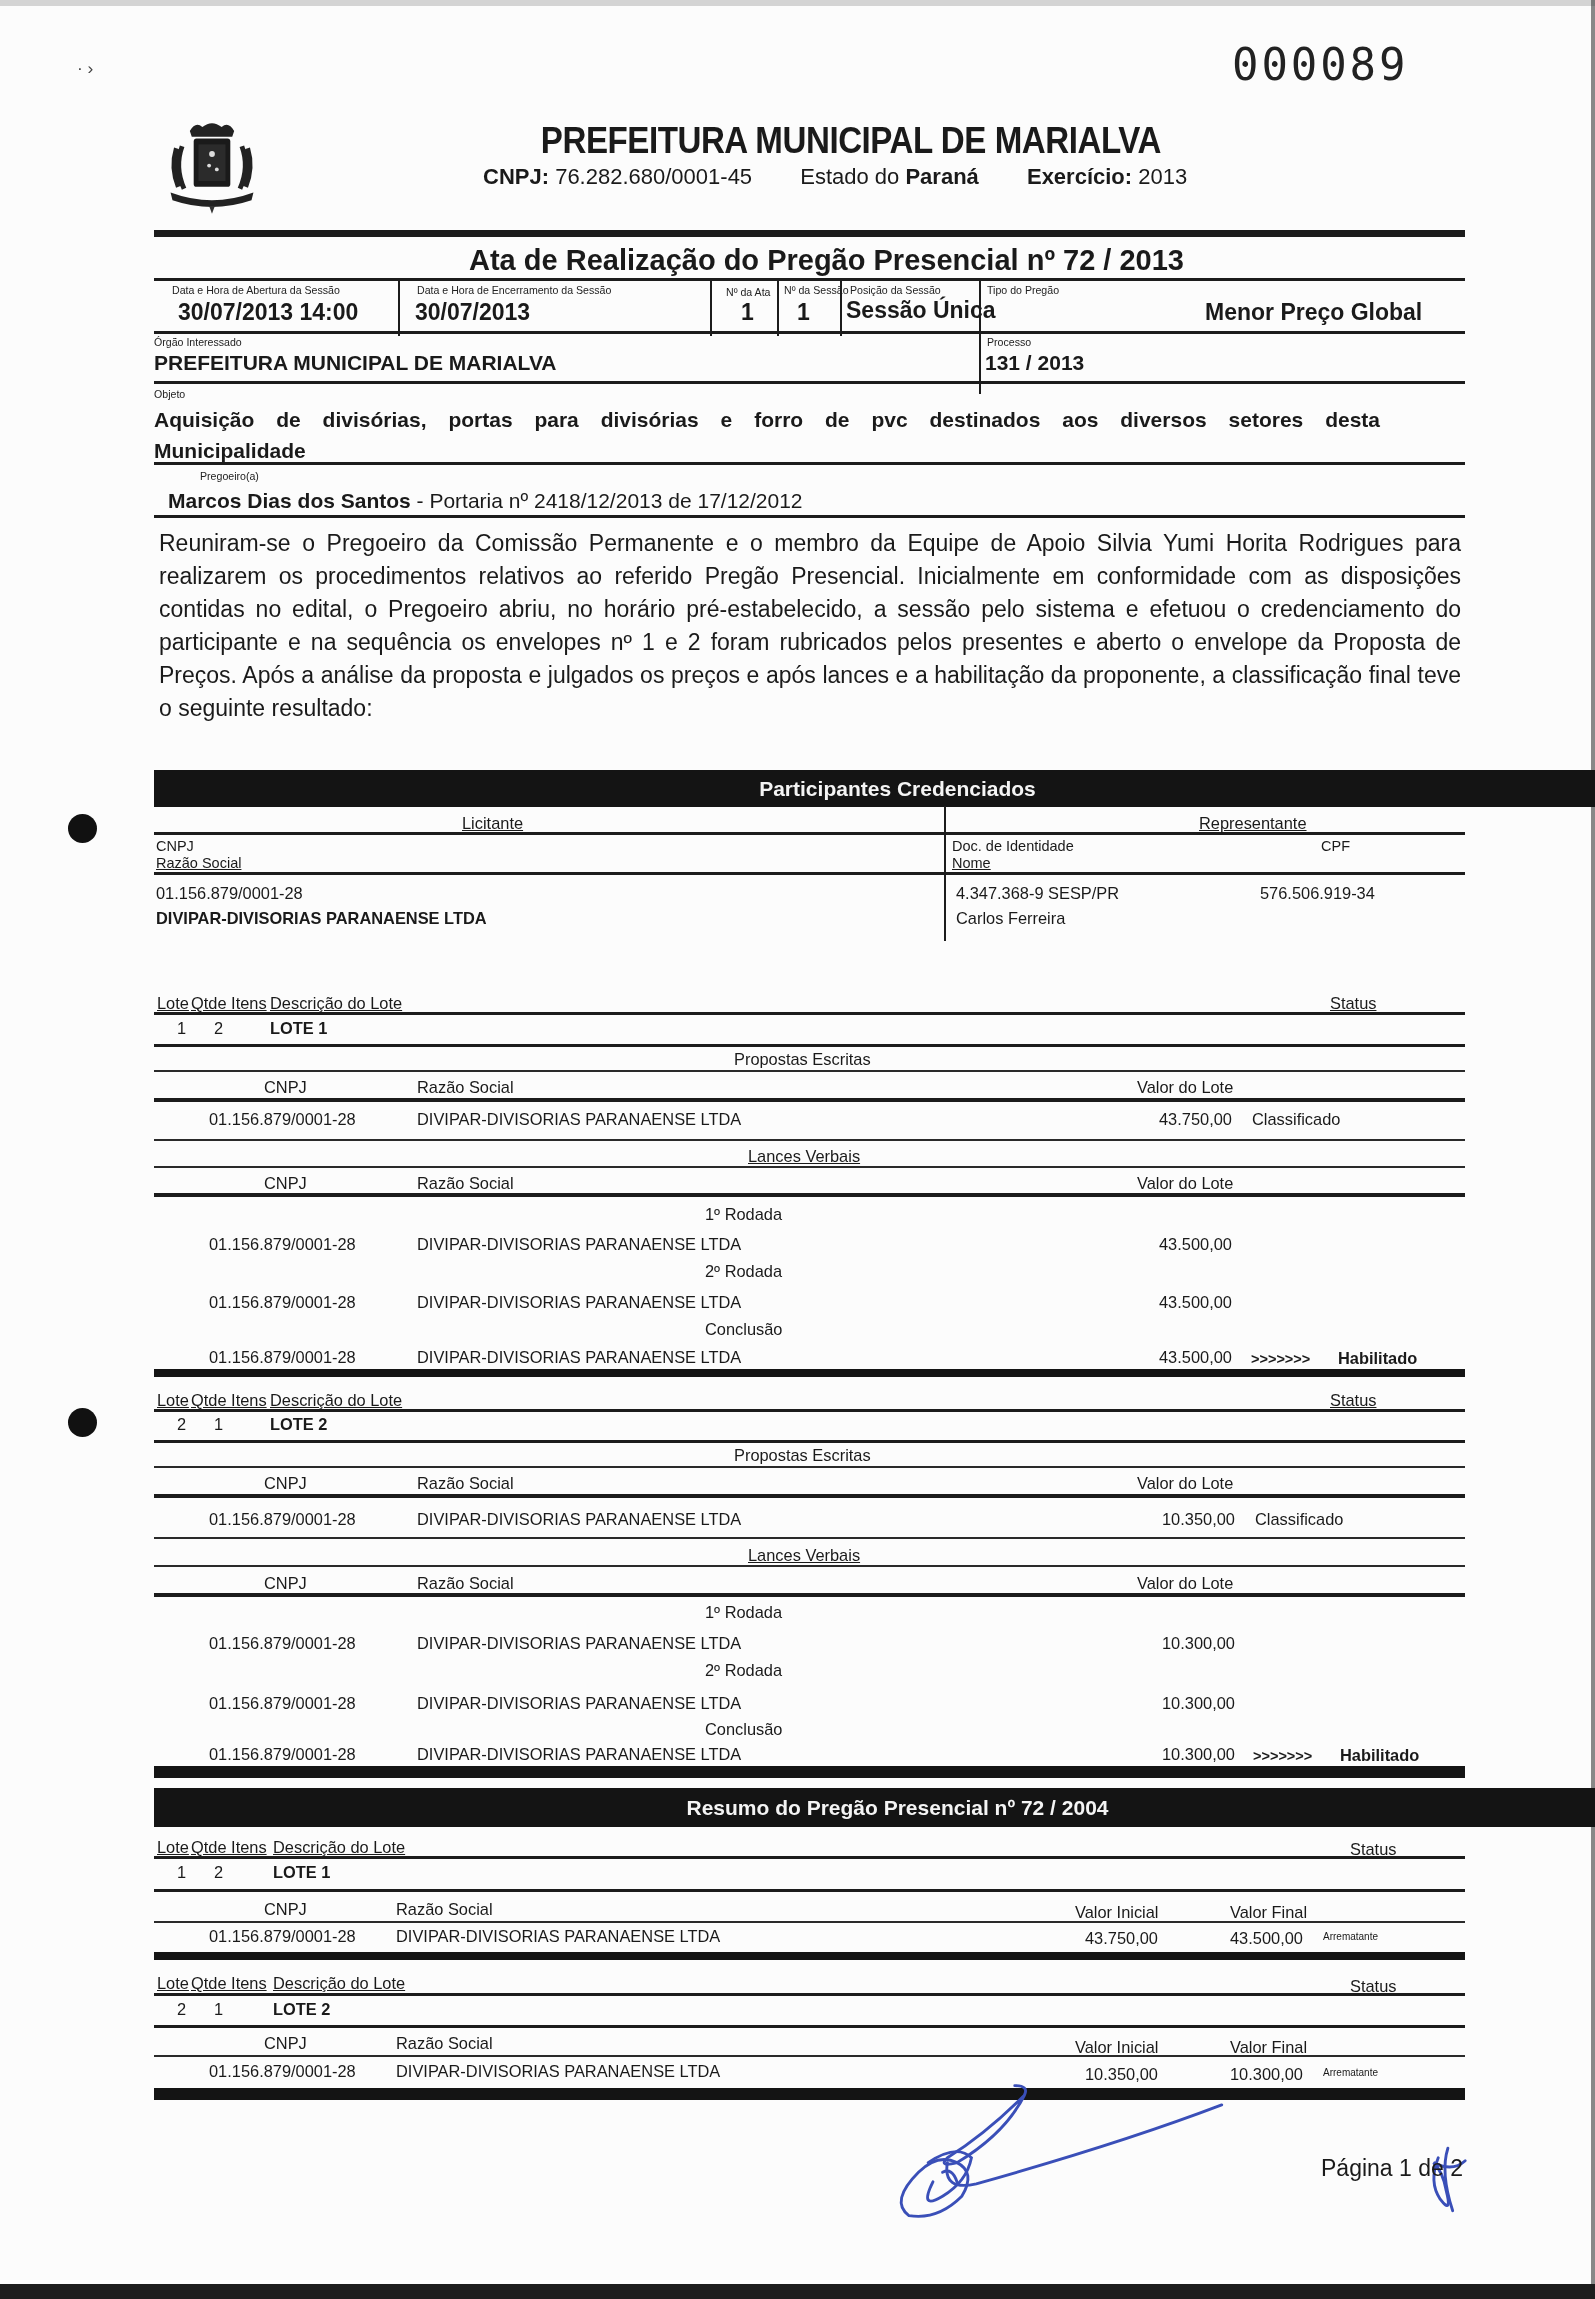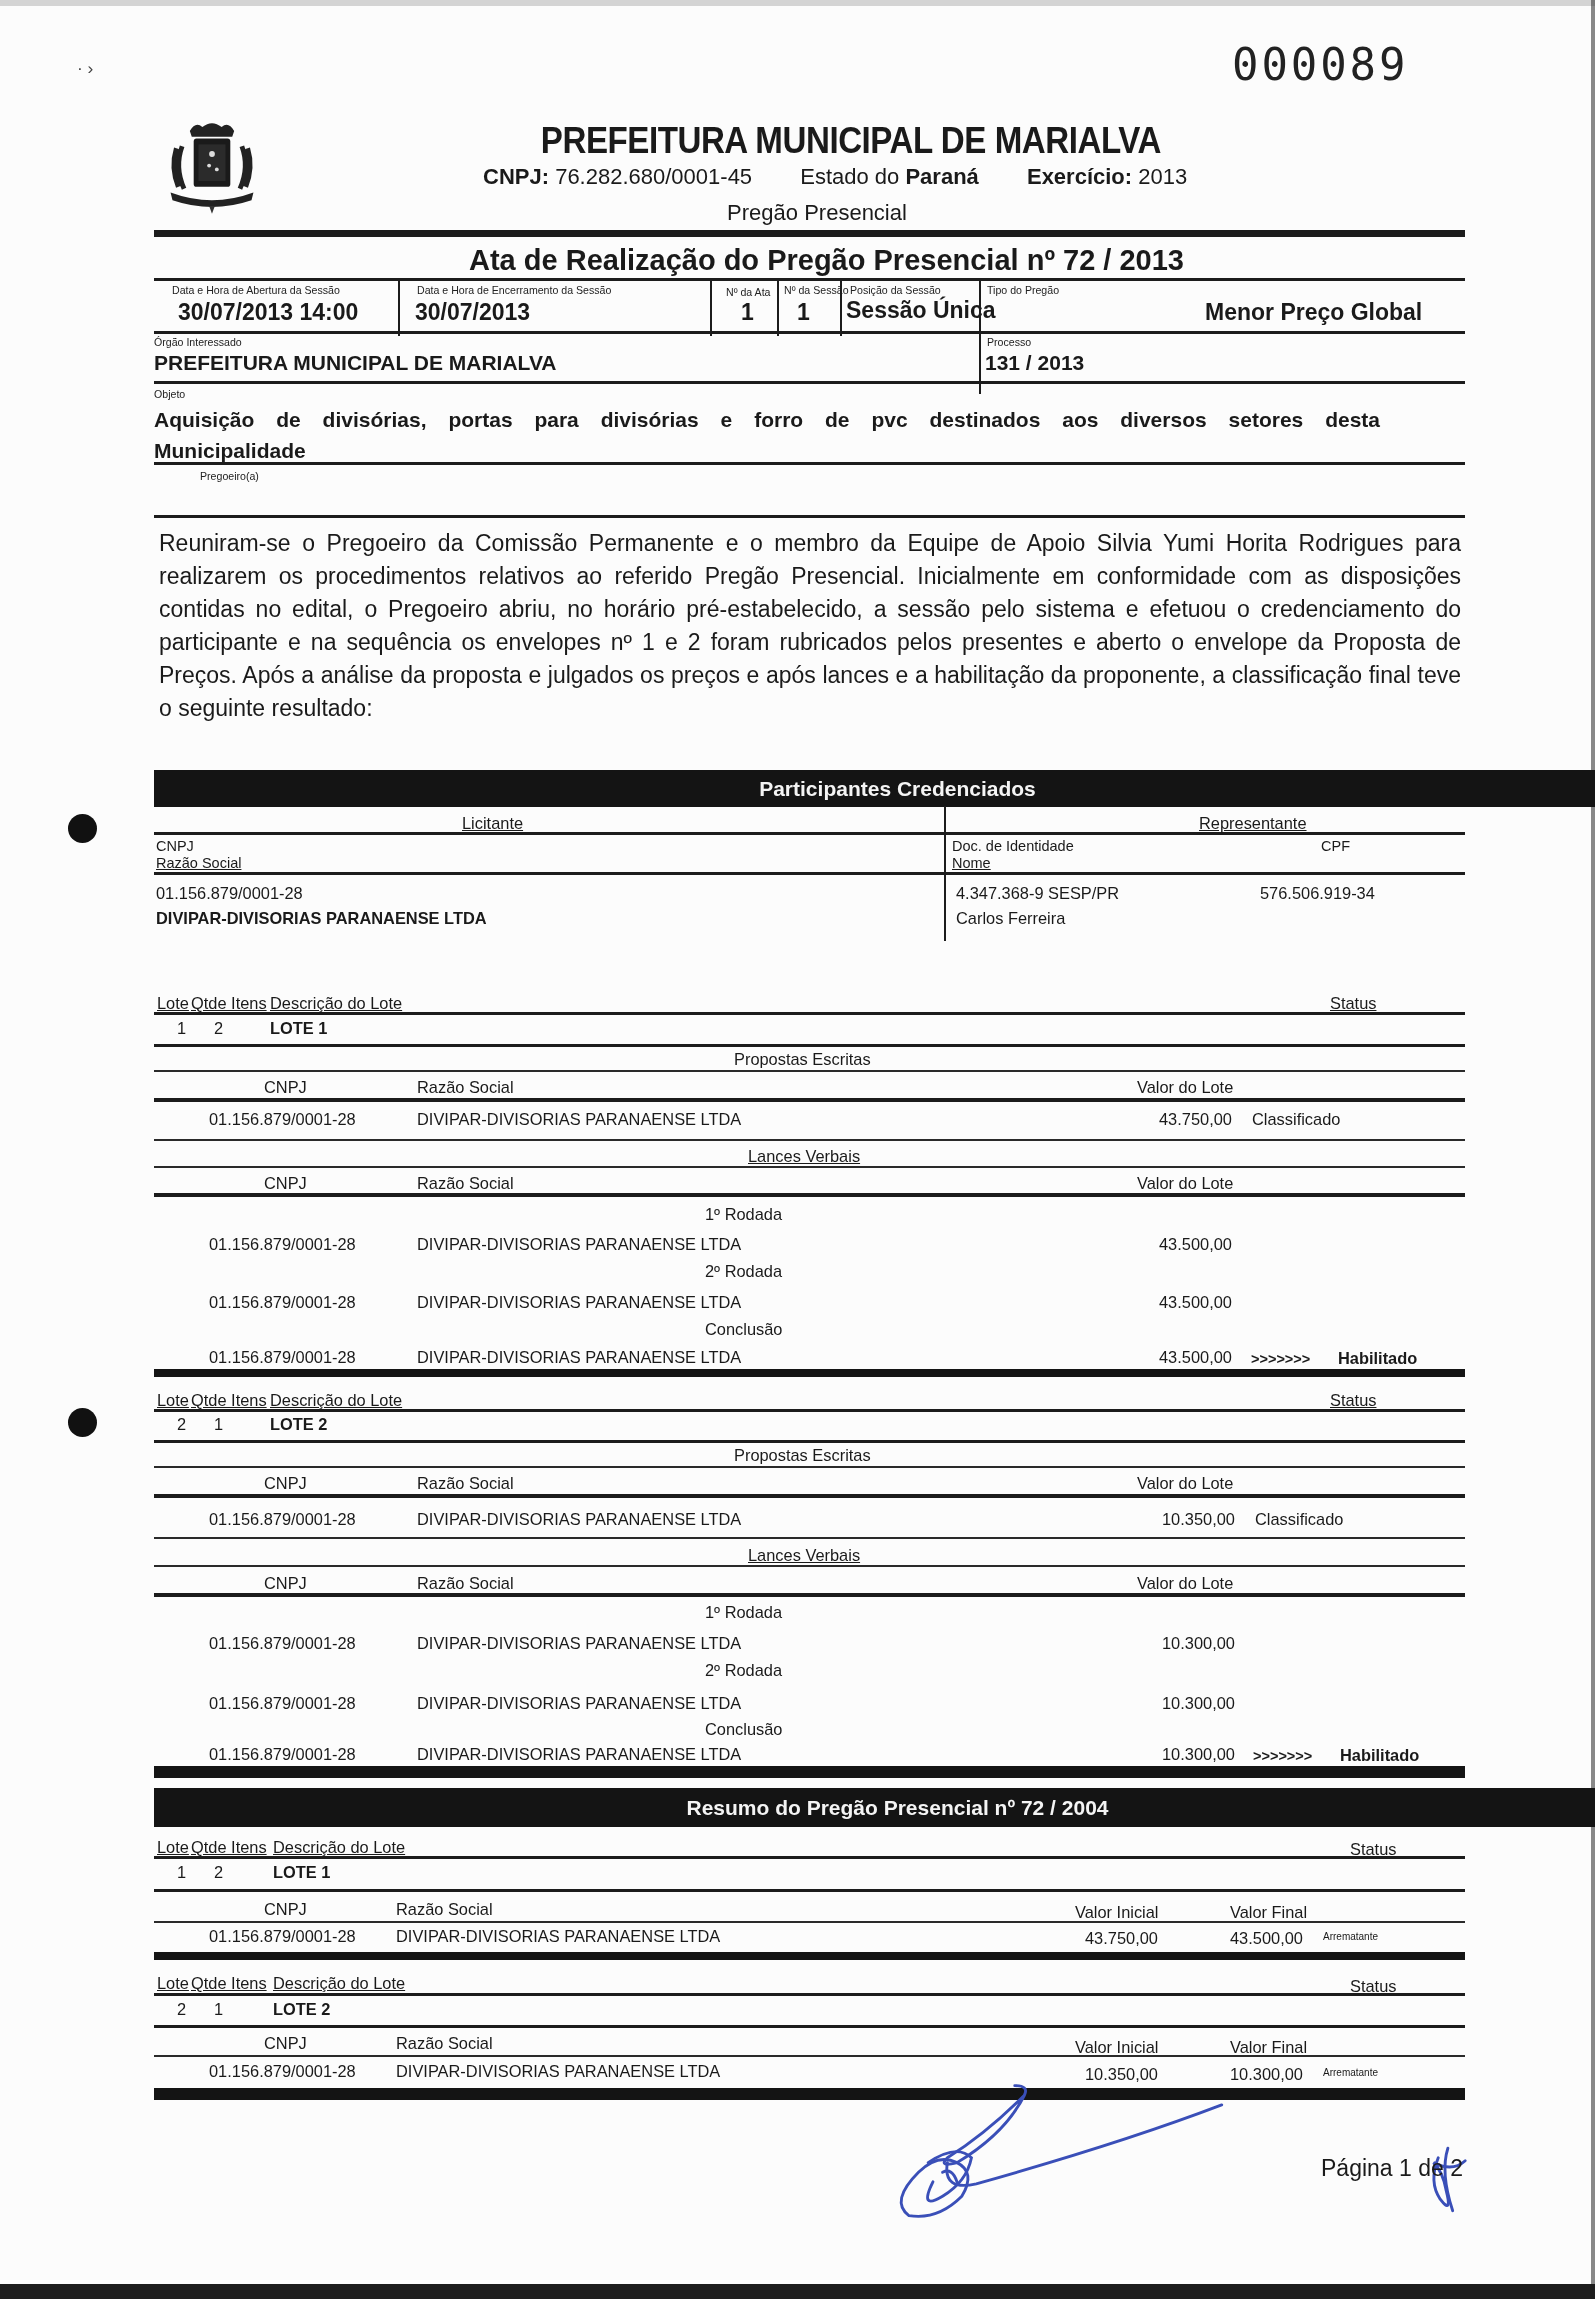--- a/index.html
+++ b/index.html
@@ -67,21 +67,20 @@
     <path d="M12 76 Q55 92 98 76 L96 84 Q55 98 14 84 Z" fill="#222"></path>
     <path d="M52 90 L58 90 L55 98 Z" fill="#333"></path>
   </svg>
 
   <div class="hdr-title">PREFEITURA MUNICIPAL DE MARIALVA</div>
   <div class="hdr-sub">
     <span><b>CNPJ:</b> <span style="margin:0">76.282.680/0001-45</span></span>
     <span><span style="margin:0">Estado do</span> <b>Paraná</b></span>
     <span><b>Exercício:</b> <span style="margin:0">2013</span></span>
   </div>
-  <div class="hdr-mode">Pregão Presencial</div>
   <div class="thick-rule" style="left:154px; top:230px; width:1311px;"></div>
 
   <div class="ata-title">Ata de Realização do Pregão Presencial nº 72 / 2013</div>
 
   <div class="hline" style="left:154px; top:278px; width:1311px;"></div>
   <div class="cell-lbl" style="left:172px; top:284px;">Data e Hora de Abertura da Sessão</div>
   <div class="cell-val" style="left:178px; top:299px;">30/07/2013   14:00</div>
   <div class="vline" style="left:398px; top:278px; height:58px;"></div>
   <div class="cell-lbl" style="left:417px; top:284px;">Data e Hora de Encerramento da Sessão</div>
   <div class="cell-val" style="left:415px; top:299px;">30/07/2013</div>
@@ -103,20 +102,23 @@
   <div class="cell-val" style="left:154px; top:351px; font-size:21px;">PREFEITURA MUNICIPAL DE MARIALVA</div>
   <div class="cell-lbl" style="left:987px; top:336px;">Processo</div>
   <div class="cell-val" style="left:985px; top:351px; font-size:21px;">131 / 2013</div>
   <div class="hline" style="left:154px; top:381px; width:1311px;"></div>
 
   <div class="cell-lbl" style="left:154px; top:388px;">Objeto</div>
   <div class="objeto-text" style="left:154px;">Aquisição de divisórias, portas para divisórias e forro de pvc destinados aos diversos setores desta Municipalidade</div>
   <div class="hline" style="left:154px; top:462px; width:1311px;"></div>
 
   <div class="cell-lbl" style="left:154px; top:470px;padding-left:46px;">Pregoeiro(a)</div>
+  <div style="position:absolute; left:168px; top:489px; font-size:21px; white-space:nowrap;">
+    <b>Marcos Dias dos Santos</b><span> - Portaria nº 2418/12/2013  de  17/12/2012</span>
+  </div>
   <div class="hline" style="left:154px; top:515px; width:1311px;"></div>
 
   <div class="para">Reuniram-se o Pregoeiro da Comissão Permanente e o membro da Equipe de Apoio Silvia Yumi Horita Rodrigues para realizarem os procedimentos relativos ao referido Pregão Presencial. Inicialmente em conformidade com as disposições contidas no edital, o Pregoeiro abriu, no horário pré-estabelecido, a sessão pelo sistema e efetuou o credenciamento do participante e na sequência os envelopes nº 1 e 2 foram rubricados pelos presentes e aberto o envelope da Proposta de Preços. Após a análise da proposta e julgados os preços e após lances e a habilitação da proponente, a classificação final teve o seguinte resultado:</div>
 
   <div class="black-bar" style="top:770px; height:37px; line-height:37px;">Participantes Credenciados</div>
   <div class="t-sm u" style="left:462px; top:814px;">Licitante</div>
   <div class="t-sm u" style="left:1199px; top:814px;">Representante</div>
   <div class="vline" style="left:944px; top:806px; height:135px;"></div>
   <div class="rule-mid" style="top:832px; height:2.9px;"></div>
   <div class="t-xs" style="left:156px; top:838px;">CNPJ</div>

